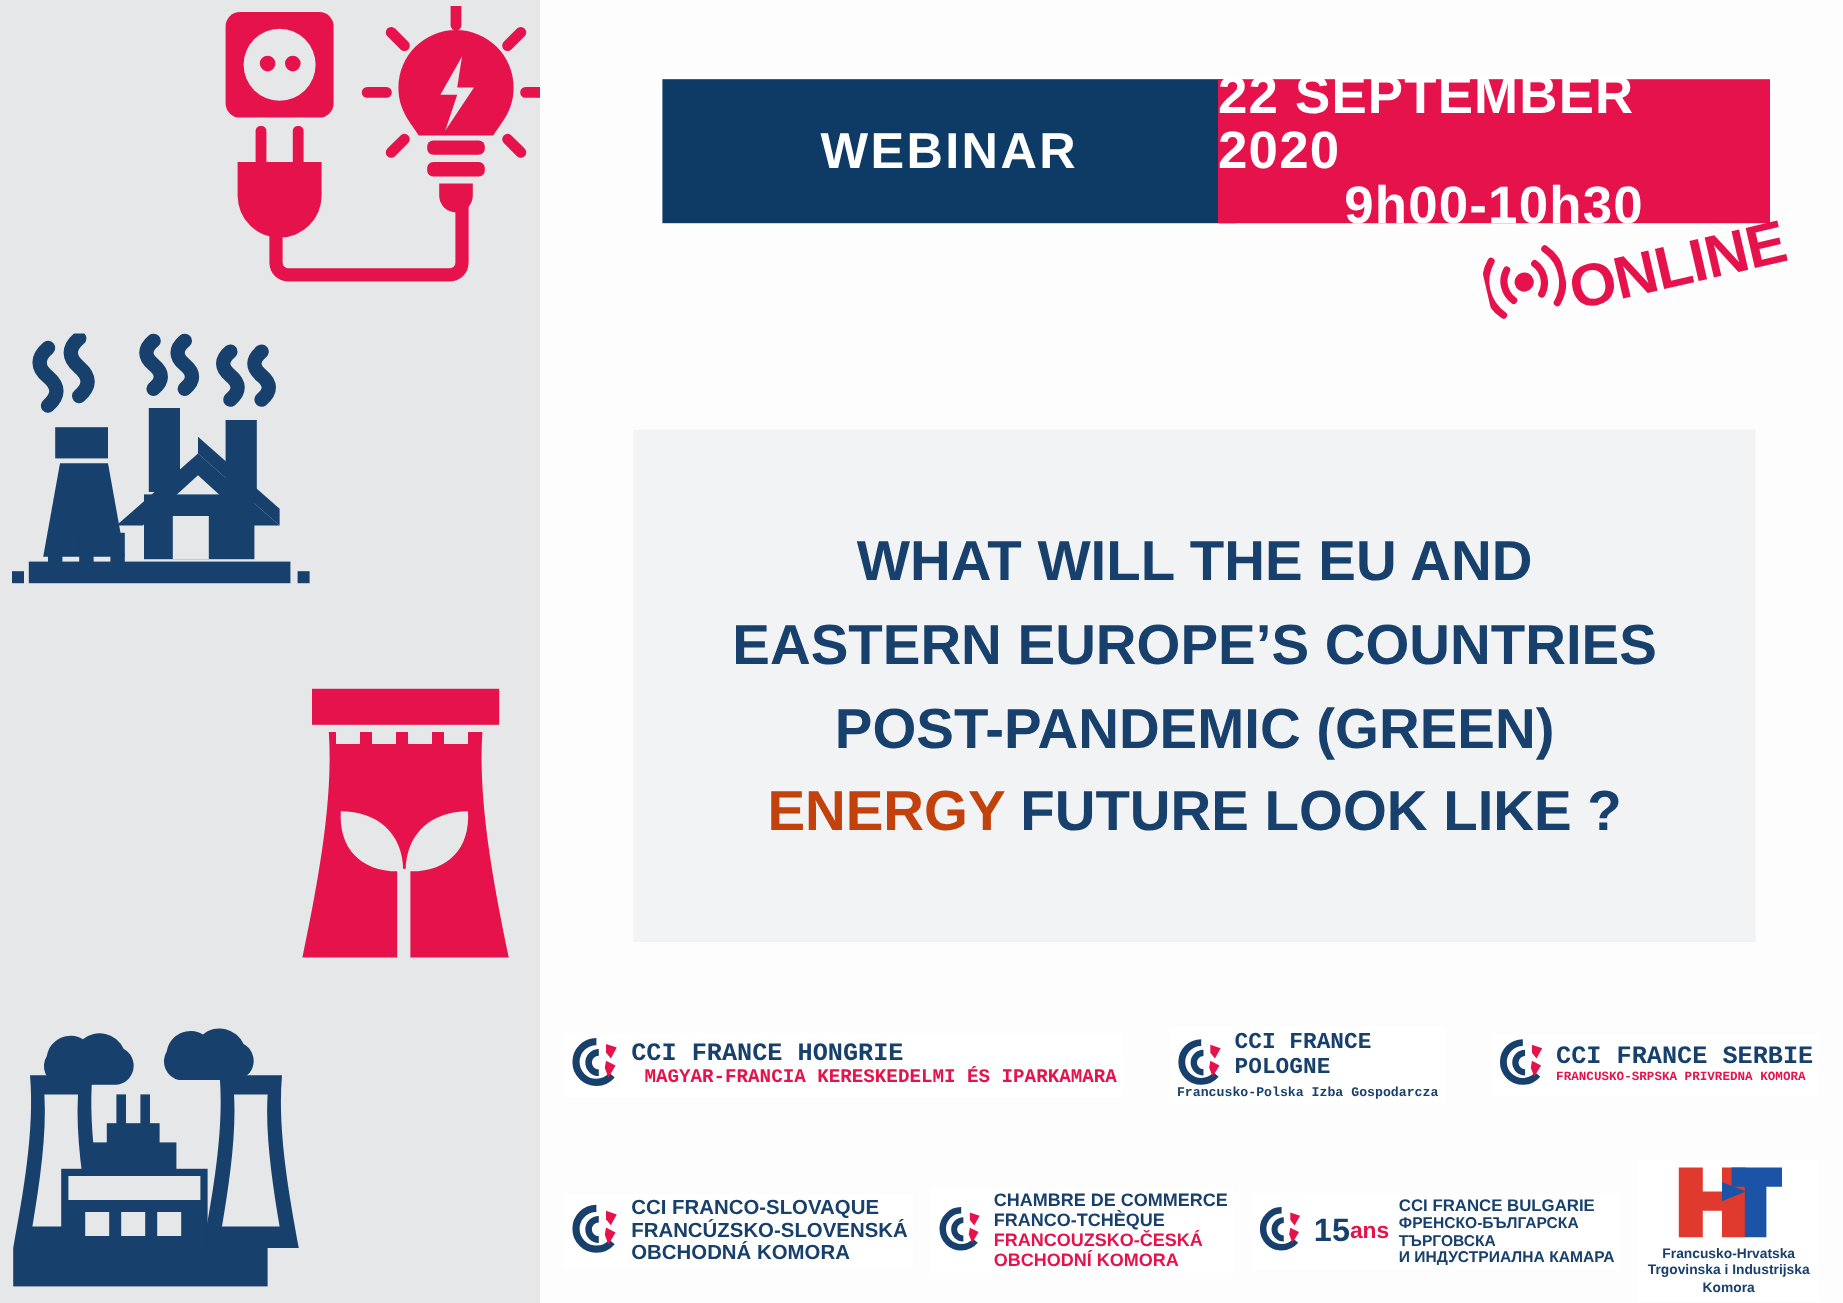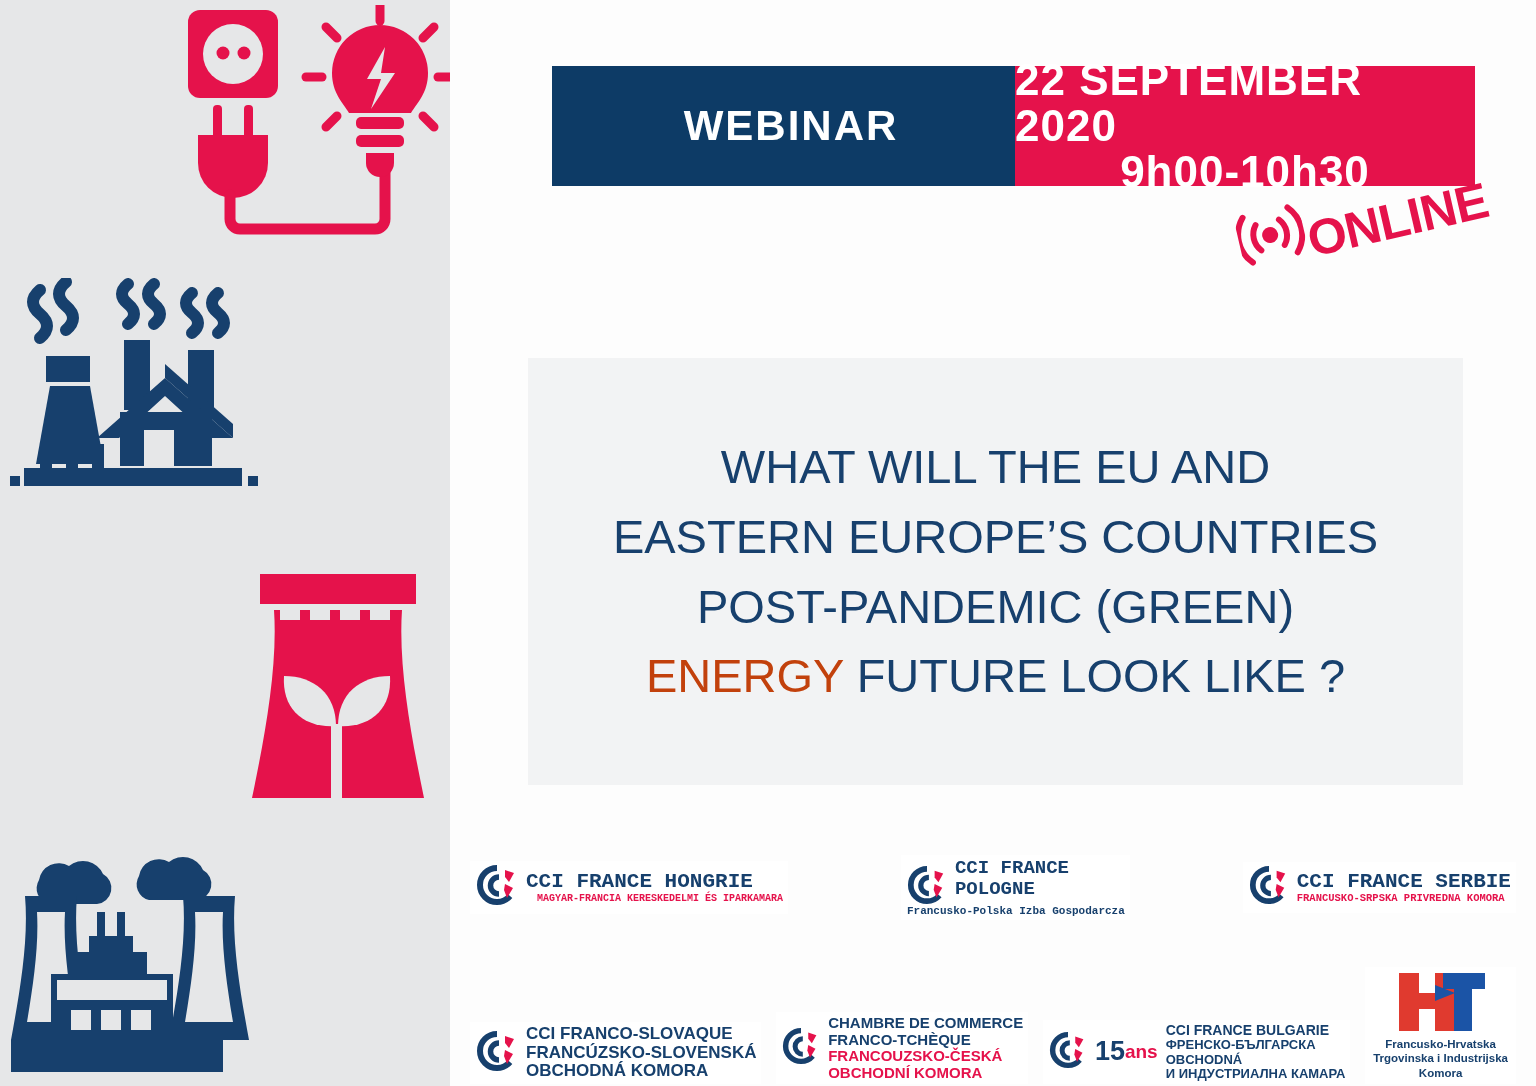--- a/index.html
+++ b/index.html
@@ -50,21 +50,21 @@
     line-height:0.82;
   }
 
   
   .headline-panel{
     position:absolute;left:528px;top:358px;width:935px;height:427px;
     background:#f2f3f4;
     display:flex;flex-direction:column;align-items:center;justify-content:center;
   }
   .headline-panel .hl{
-    color:#17406d;font-size:47px;font-weight:normal;letter-spacing:0px;
+    color:#17406d;font-size:47px;font-weight:bold;letter-spacing:0px;
     line-height:1.48;text-align:center;white-space:nowrap;
   }
   .headline-panel .hl .accent{color:#c2410c;}
 
   
   .logos{
     position:absolute;left:470px;top:855px;width:1046px;height:225px;
   }
   .logo-row{position:absolute;display:flex;align-items:center;}
   .logo-box{
@@ -73,21 +73,21 @@
   }
   .cci-mark{flex:0 0 auto;margin-right:7px;}
   .logo-text{display:flex;flex-direction:column;justify-content:center;}
   .logo-text .ln{
     font-weight:bold;line-height:1.1;white-space:nowrap;
   }
   .navy{color:#17406d;}
   .red{color:#e5124b;}
 
   .row1{top:0;left:0;width:1046px;justify-content:space-between;font-family:Liberation Mono, monospace;}
-  .row2{top:112px;left:0;width:1046px;justify-content:space-between;align-items:flex-end;}
+  .row2{top:112px;left:0;width:1046px;justify-content:space-between;}
 
   
   .htf{
     background:#ffffff;display:flex;flex-direction:column;
     align-items:center;justify-content:center;padding:4px 8px;box-sizing:border-box;
   }
   .htf .htf-sub{
     color:#17406d;font-size:11.5px;font-weight:bold;line-height:1.25;text-align:center;
     white-space:nowrap;
   }
@@ -243,21 +243,21 @@
         <span class="cci-mark">
           <svg width="44" height="42" viewBox="0 0 44 42">
             <path d="M22 4 a17 17 0 1 0 0 34 a17 17 0 0 0 13 -6" fill="none" stroke="#17406d" stroke-width="6"></path>
             <path d="M24 13 a8.5 8.5 0 1 0 0 17" fill="none" stroke="#17406d" stroke-width="5.5"></path>
             <path d="M30 6 l9 3 -5 9 -4 -5 z" fill="#e5124b"></path>
             <path d="M30 20 l8 4 -6 10 -3 -8 z" fill="#e5124b"></path>
           </svg>
         </span>
         <span class="logo-text">
           <span class="ln navy" style="font-size:21px;">CCI FRANCE HONGRIE</span>
-          <span class="ln red" style="font-size:10px;padding-left:11px;">MAGYAR-FRANCIA KERESKEDELMI ÉS IPARKAMARA</span>
+          <span class="ln red" style="font-size:16px;padding-left:11px;">MAGYAR-FRANCIA KERESKEDELMI ÉS IPARKAMARA</span>
         </span>
       </div>
 
       <div class="logo-box">
         <span class="cci-mark">
           <svg width="42" height="40" viewBox="0 0 44 42">
             <path d="M22 4 a17 17 0 1 0 0 34 a17 17 0 0 0 13 -6" fill="none" stroke="#17406d" stroke-width="6"></path>
             <path d="M24 13 a8.5 8.5 0 1 0 0 17" fill="none" stroke="#17406d" stroke-width="5.5"></path>
             <path d="M30 6 l9 3 -5 9 -4 -5 z" fill="#e5124b"></path>
             <path d="M30 20 l8 4 -6 10 -3 -8 z" fill="#e5124b"></path>
@@ -331,21 +331,21 @@
             <path d="M30 20 l8 4 -6 10 -3 -8 z" fill="#e5124b"></path>
           </svg>
         </span>
         <span style="display:flex;flex-direction:row;align-items:center;margin-right:8px;">
           <span style="color:#17406d;font-size:27px;font-weight:bold;line-height:0.95;">15</span>
           <span style="color:#e5124b;font-size:19px;font-weight:bold;line-height:1;">ans</span>
         </span>
         <span class="logo-text">
           <span class="ln navy" style="font-size:14px;">CCI FRANCE BULGARIE</span>
           <span class="ln navy" style="font-size:13px;">ФРЕНСКО-БЪЛГАРСКА</span>
-          <span class="ln navy" style="font-size:13px;">OBCHODNÁ</span>
+          <span class="ln navy" style="font-size:13px;">ТЪРГОВСКА</span>
           <span class="ln navy" style="font-size:13px;">И ИНДУСТРИАЛНА  КАМАРА</span>
         </span>
       </div>
 
       <div class="htf">
         <span>
           <svg width="92" height="62" viewBox="0 0 92 62">
             <path d="M4 2 h20 v20 h16 v-20 h20 v58 h-20 v-22 h-16 v22 h-20 z" fill="#e03a2f"></path>
             <path d="M48 2 h42 v16 h-13 v42 h-18 v-42 h-11 z" fill="#1b54a6"></path>
             <path d="M40 14 l20 8 -20 8 z" fill="#1b54a6"></path>

